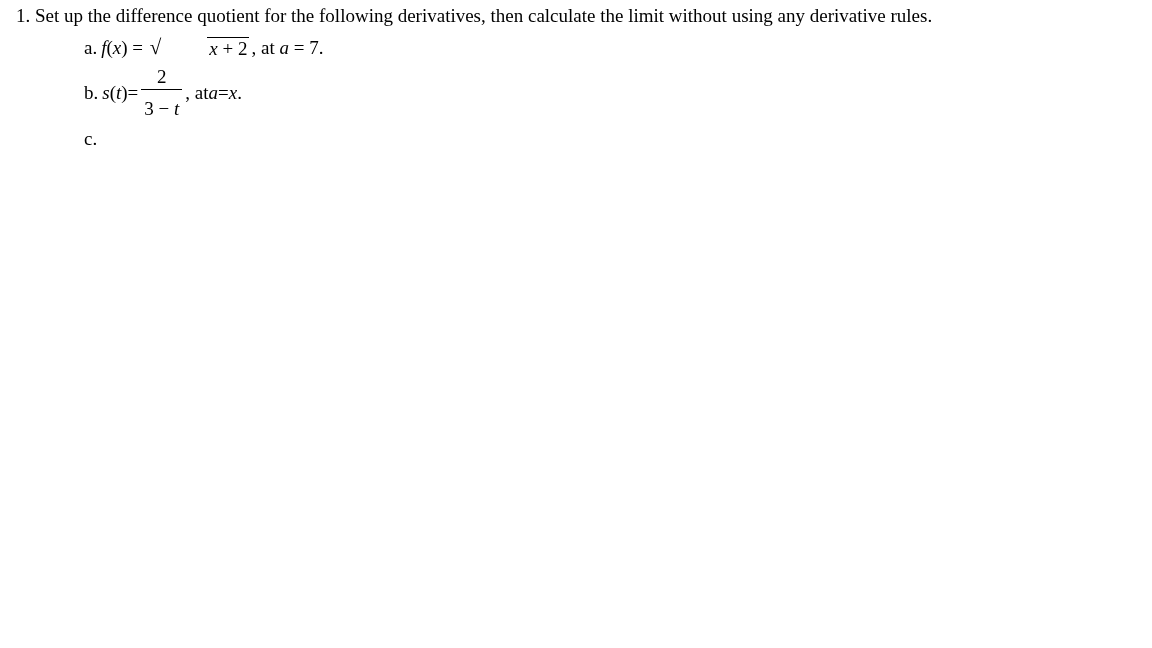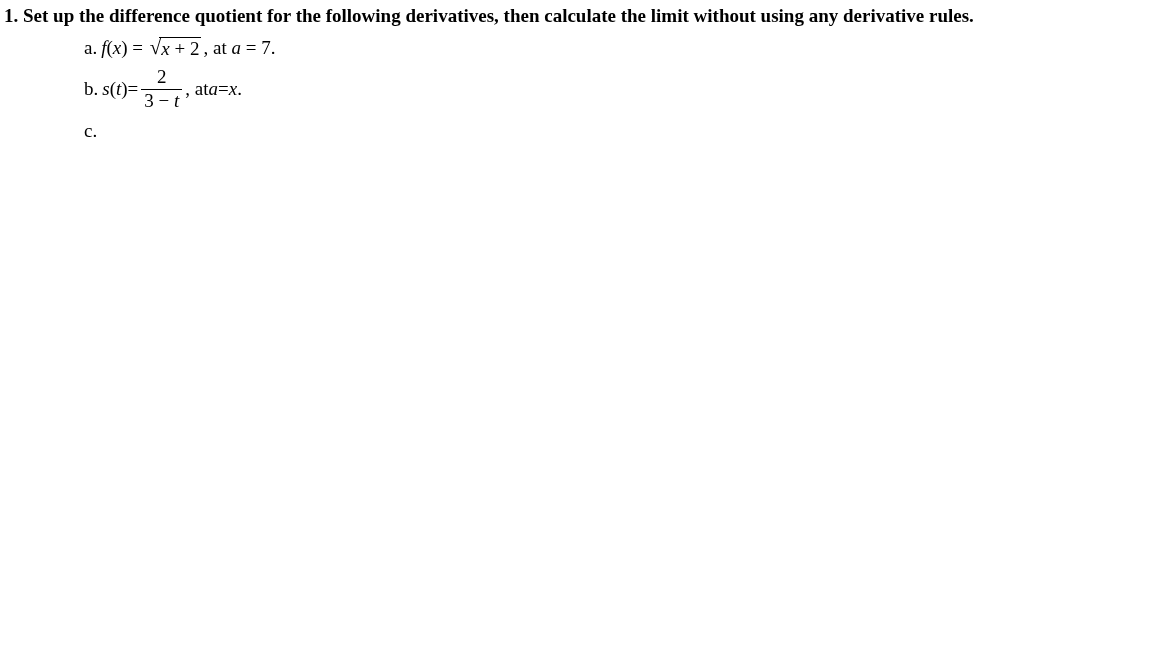--- a/index.html
+++ b/index.html
@@ -10,23 +10,22 @@
       color: #000;
       background: #fff;
       width: 1152px;
       height: 648px;
       overflow: hidden;
     }
     .content {
       padding: 4px 0 0 0;
     }
     .problem-line {
-      margin: 0 0 6px 4px;
+      margin: 0 0 6px 16px;
       line-height: 1.3;
-      font-weight: bold;
     }
     .sub-item {
       margin-left: 84px;
       margin-bottom: 6px;
       line-height: 1.4;
       display: flex;
       align-items: center;
       flex-wrap: wrap;
     }
     .label {
@@ -43,35 +42,36 @@
     }
     .sqrt-sign {
       font-size: 21px;
       line-height: 1;
       margin-right: -2px;
     }
     .sqrt-body {
       border-top: 1.3px solid #000;
       padding: 1px 2px 0 2px;
       line-height: 1;
+      margin-left: 48px;
     }
     .frac {
       display: inline-flex;
       flex-direction: column;
       align-items: center;
       vertical-align: middle;
       margin: 0 3px;
       line-height: 1.1;
     }
     .frac-num {
       padding: 0 3px 1px 3px;
     }
     .frac-den {
       border-top: 1.3px solid #000;
-      padding: 1px 3px 0 3px;
+      padding: 9px 3px 0 3px;
     }
     sup {
       font-size: 0.72em;
       vertical-align: super;
       line-height: 0;
     }
   </style>
 </head>
 <body>
 

